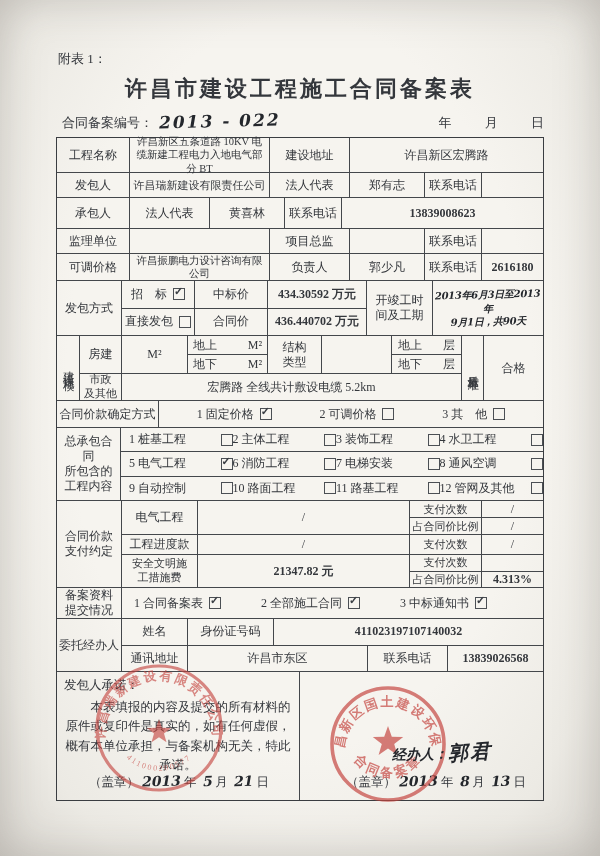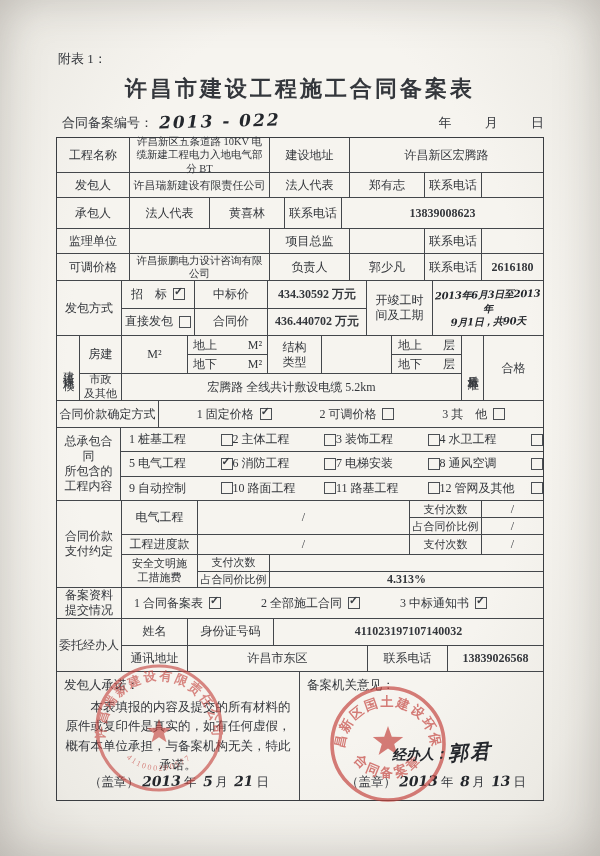--- a/index.html
+++ b/index.html
@@ -299,20 +299,21 @@
         <div class="sub" style="flex:0 0 19px">
           <div class="c" style="width:76px">工程进度款</div>
           <div class="c" style="width:212px">/</div>
           <div class="c f11" style="width:72px">支付次数</div>
           <div class="c last">/</div>
         </div>
         <div class="sub">
           <div class="c two f11" style="width:76px">
             <span><span>安全文明施</span><br><span>工措施费</span></span>
           </div>
+          <div class="c bn" style="width:212px">21347.82 元</div>
           <div class="col stackv lastcol">
             <div class="sub">
               <div class="c f11" style="width:72px">支付次数</div>
               <div class="c last"></div>
             </div>
             <div class="sub">
               <div class="c f11" style="width:72px">占合同价比例</div>
               <div class="c last bn">4.313%</div>
             </div>
           </div>
@@ -375,21 +376,20 @@
           <text font-size="12.5" letter-spacing="2.5" font-weight="700">
             <textPath href="#pl1" startOffset="50%" text-anchor="middle">许昌瑞新建设有限责任公司</textPath>
           </text>
           <text font-size="8" letter-spacing="2">
             <textPath href="#pl2" startOffset="50%" text-anchor="middle">411000200577</textPath>
           </text>
           <path fill="#c4423d" d="M68,59.2 L71,67.8 L80.2,68.1 L73,73.6 L75.5,82.3 L68,77.2 L60.5,82.3 L63,73.6 L55.8,68.1 L65,67.8 Z"></path>
         </svg>
       </div>
       <div class="c last bcell">
-        <div class="p-title">备案机关意见：</div>
         <div class="opline">
           <span class="hw">经办人：</span><span class="hw sig">郭君</span>
         </div>
         <div class="sealdate" style="left:46px">
           <span>（盖章）</span><span class="hw">2013</span><span>年</span>
           <span class="hw">8</span><span>月</span>
           <span class="hw">13</span><span>日</span>
         </div>
         <svg class="stamp" width="124" height="124" viewBox="0 0 124 124" style="left:26px;top:10px;opacity:.68">
           <defs>

